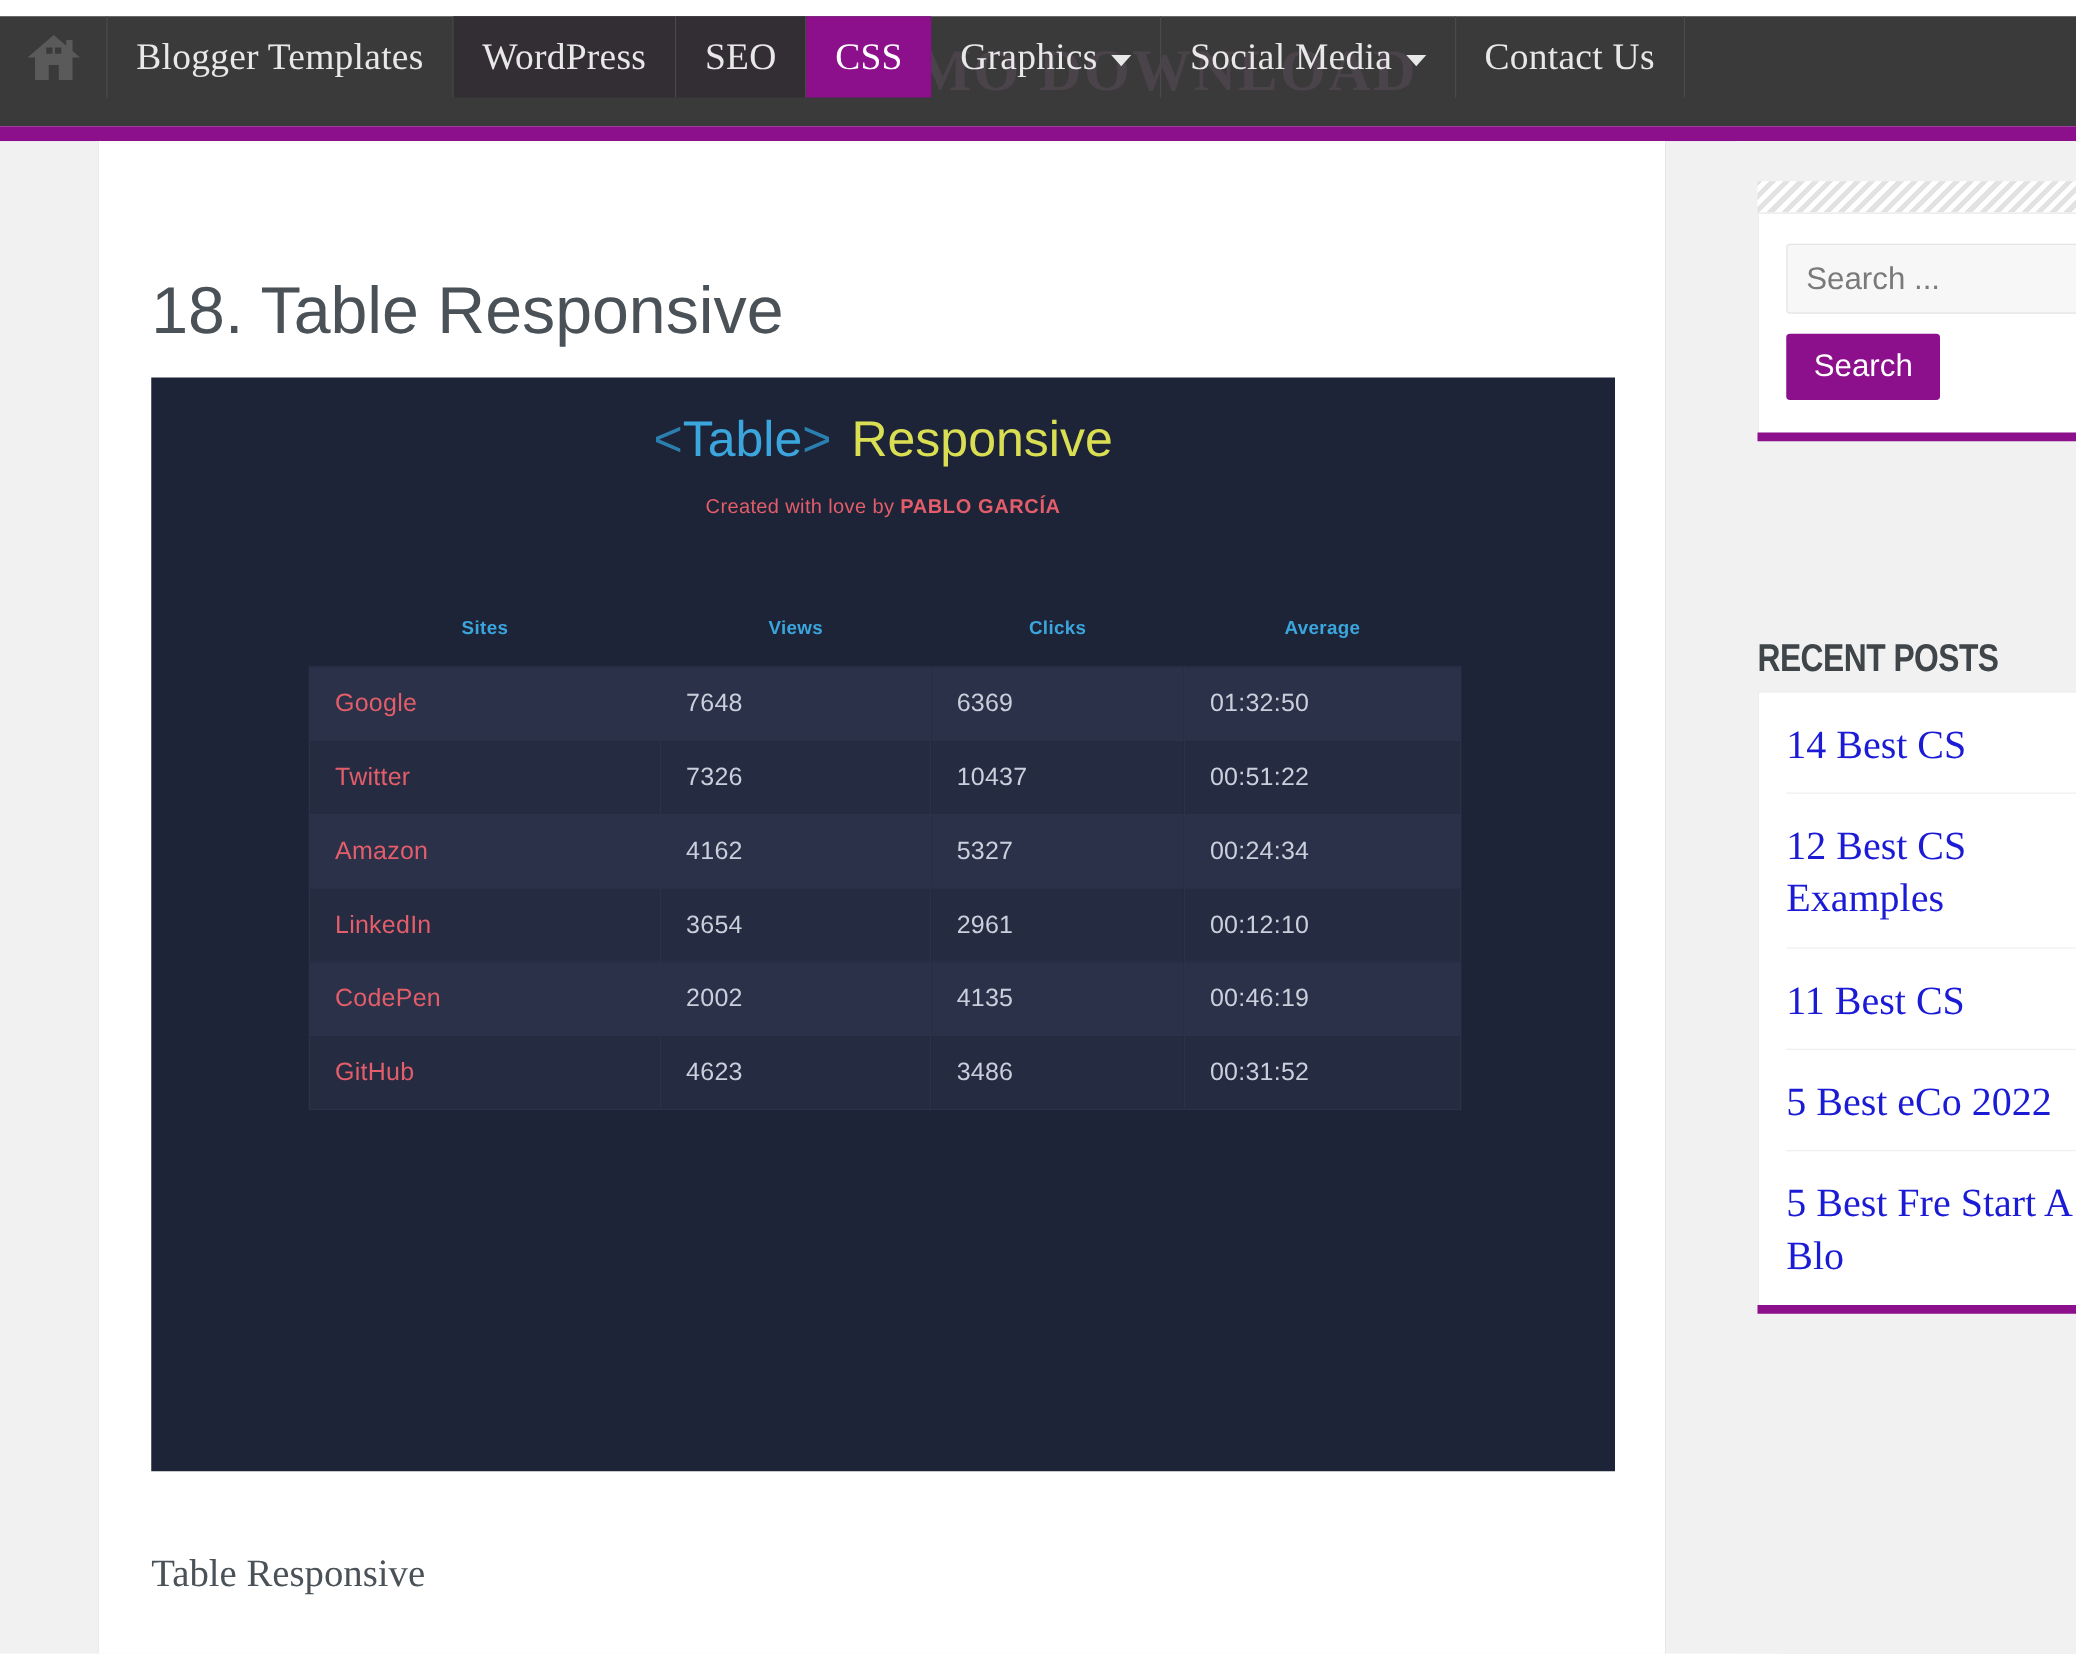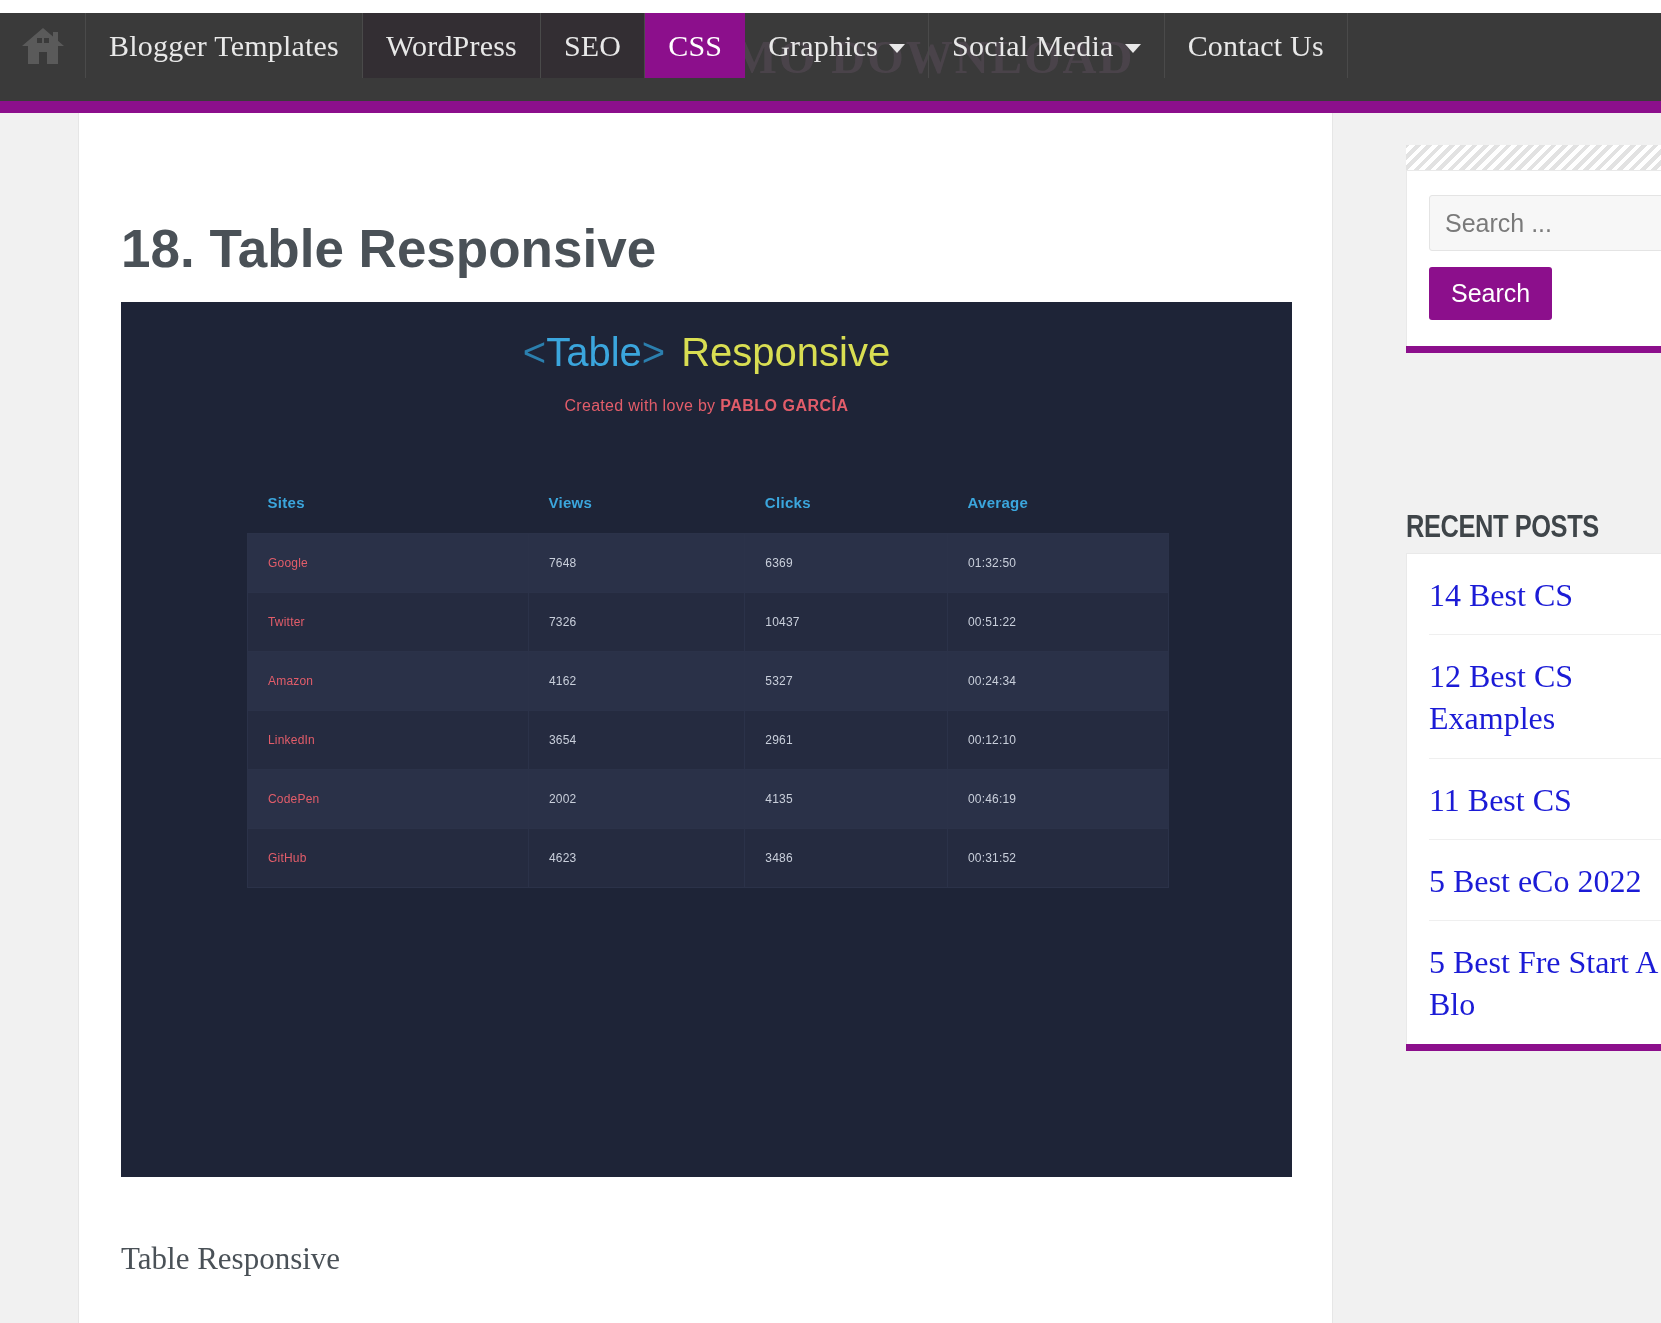--- a/index.html
+++ b/index.html
@@ -108,21 +108,21 @@
     border-left: 1px solid #e6e6e6;
     border-right: 1px solid #e6e6e6;
     box-sizing: border-box;
   }
   #post-title {
     position: absolute;
     left: 42px;
     top: 105px;
     font-family: "Liberation Sans", sans-serif;
     font-size: 53px;
-    font-weight: 700;
+    font-weight: 400;
     color: #4a5157;
     white-space: nowrap;
   }
 
   
   #demo {
     position: absolute;
     left: 42px;
     top: 189px;
     width: 1171px;
@@ -154,33 +154,33 @@
   
   #rtable {
     position: absolute;
     left: 126px;
     top: 182px;
     width: 922px;
     border-collapse: collapse;
     font-family: "Liberation Sans", sans-serif;
   }
   #rtable th {
-    text-align: left;
+    text-align: center;
     padding: 10px 20px 22px 20px;
     font-size: 15px;
     font-weight: bold;
     color: #3ba6dd;
     letter-spacing: .3px;
     border: none;
     background: transparent;
   }
   #rtable td {
     padding: 0 20px;
     height: 58px;
-    font-size: 12px;
+    font-size: 20px;
     color: #c9cfdb;
     border: 1px solid #2b3249;
     background: #262d42;
     letter-spacing: .2px;
   }
   #rtable tbody tr:nth-child(odd) td { background: #2a3148; }
   #rtable tbody tr:nth-child(even) td { background: #252b40; }
   #rtable td.site { color: #e35d6a; }
   #rtable col.c1 { width: 30.5%; }
   #rtable col.c2 { width: 23.5%; }

